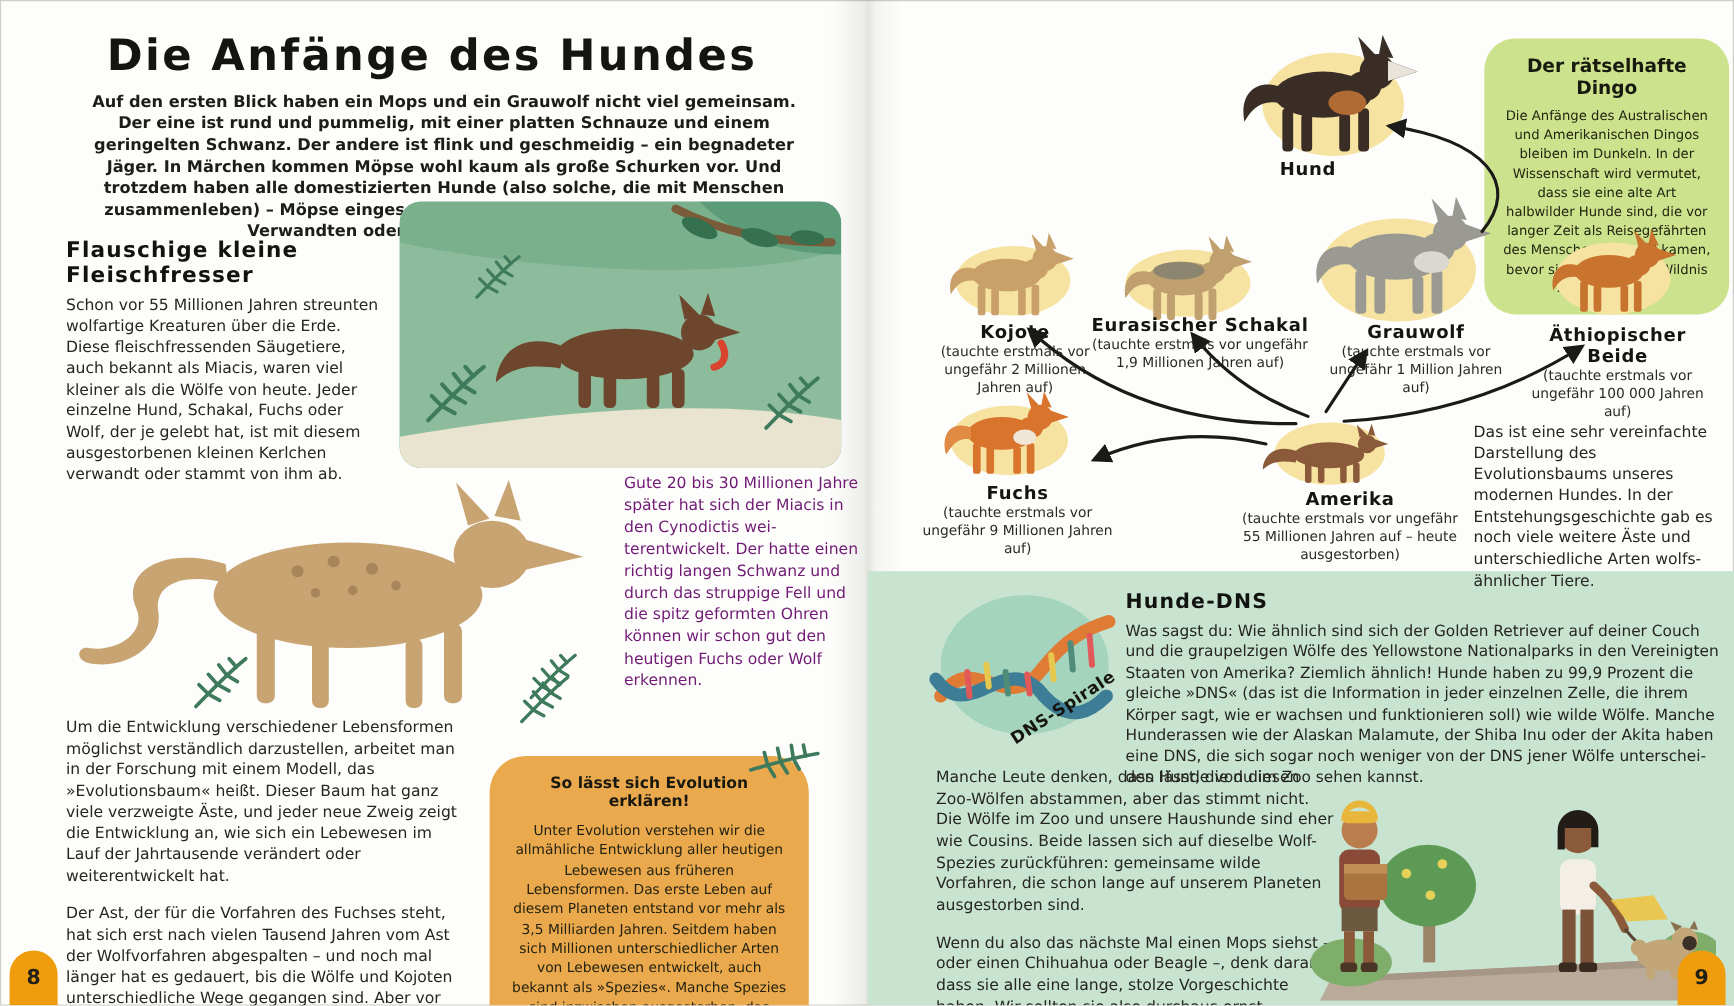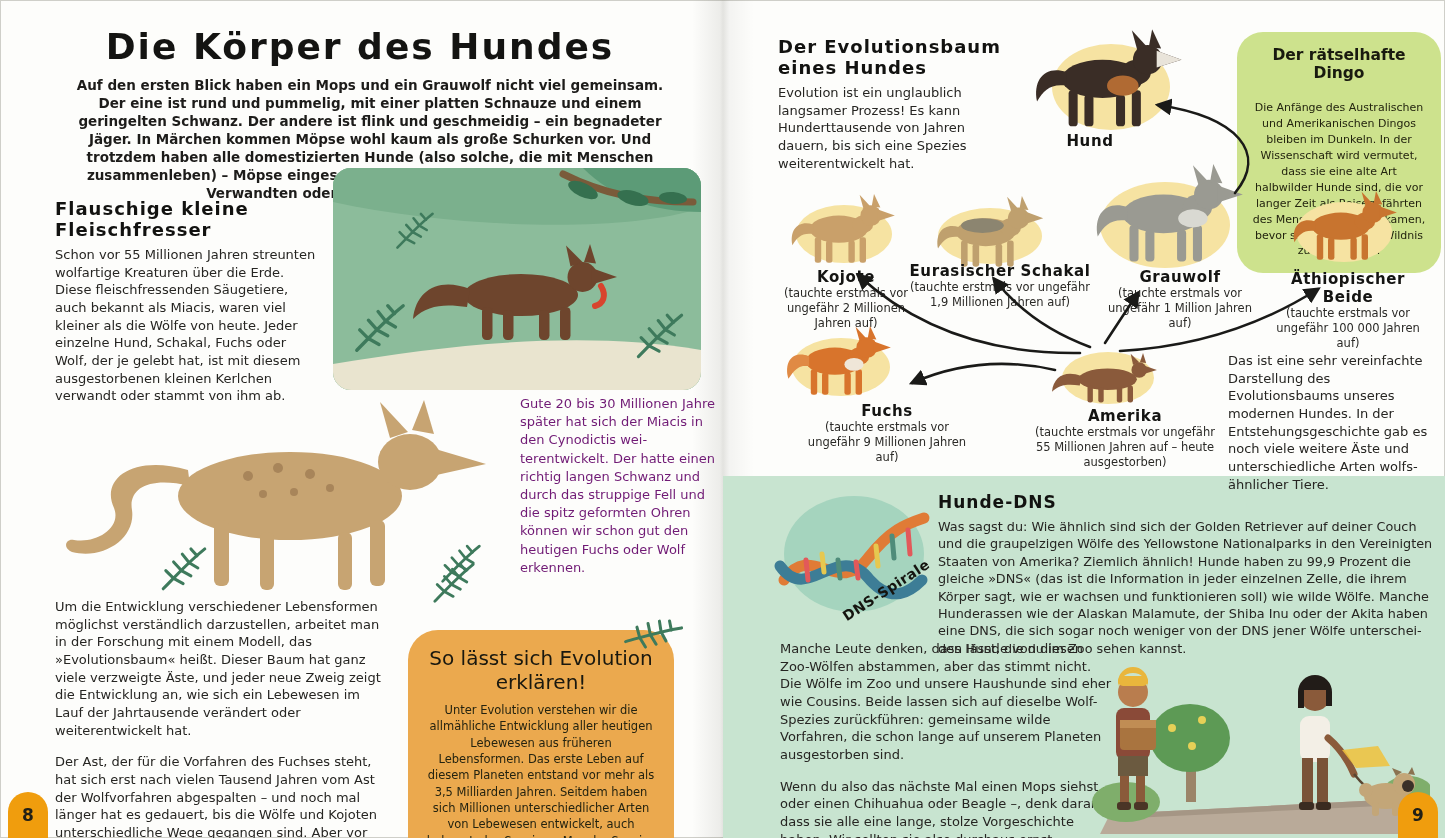--- a/index.html
+++ b/index.html
@@ -14,24 +14,24 @@
   .intro{font-size:13.5px;line-height:1.34;text-align:center;font-weight:600;color:#1d1c1a;}
   .sec-head{font-size:18px;font-weight:900;letter-spacing:1px;color:#121210;margin:0 0 6px 0;}
   .body-txt{font-size:13px;line-height:1.36;color:#262522;}
   .body-txt p{margin:0 0 14px 0;}
   .caption-right{font-size:13px;line-height:1.4;text-align:left;color:#701a75;}
   .node-name{font-size:15px;font-weight:900;letter-spacing:0.6px;text-align:center;color:#141412;}
   .node-caption{font-size:11.5px;line-height:1.3;text-align:center;color:#2a2926;}
   .blob{border-radius:50%;background:#f6e3a2;}
   .round-box{border-radius:30px;}
   .orange-box{background:#eba94e;padding:16px 18px;}
-  .orange-box .bx-head{font-size:20px;font-weight:400;text-align:center;margin:0 0 8px 0;color:#19180f;}
+  .orange-box .bx-head{font-size:13px;font-weight:700;text-align:center;margin:0 0 8px 0;color:#19180f;}
   .orange-box .bx-body{font-size:11.5px;line-height:1.42;text-align:center;color:#242310;}
   .green-bubble{background:#cde28d;border-radius:26px;padding:14px 14px;}
-  .green-bubble .bx-head{font-size:15.5px;font-weight:800;text-align:center;margin:0 0 18px 0;color:#191a0f;}
+  .green-bubble .bx-head{font-size:15.5px;font-weight:800;text-align:center;margin:0 0 7px 0;color:#191a0f;}
   .green-bubble .bx-body{font-size:11px;line-height:1.45;text-align:center;color:#23240f;}
   .page-tab{width:40px;height:46px;background:#f09d0d;border-radius:20px 20px 0 0;
             display:flex;align-items:center;justify-content:center;font-size:17px;font-weight:700;color:#222016;}
   .framed{border-radius:18px;overflow:hidden;}
   .dns-label{font-size:14px;font-weight:900;letter-spacing:0.5px;color:#15140f;transform:rotate(-33deg);}
   svg{display:block;}
 </style>
 </head>
 <body>
 
@@ -77,21 +77,21 @@
     <marker id="ah" viewBox="0 0 10 10" refX="8" refY="5" markerWidth="6.5" markerHeight="6.5" orient="auto-start-reverse">
       <path d="M0,0 L10,5 L0,10 z" fill="#1a1a18"></path>
     </marker>
   </defs>
 </svg>
 
 <div id="spread">
   <div class="abs spine"></div>
   <div class="abs mint-panel"></div>
 
-  <h1 class="abs title" style="left:60px;top:26px;width:600px;">Die Körper des Hundes</h1>
+  <h1 class="abs title" style="left:60px;top:26px;width:600px;">Die Anfänge des Hundes</h1>
 
   <div class="abs intro" style="left:70px;top:76px;width:600px;">Auf den ersten Blick haben ein Mops und ein Grauwolf nicht viel gemeinsam. Der eine ist rund und pummelig, mit einer platten Schnauze und einem geringelten Schwanz. Der andere ist flink und ge­schmeidig – ein begnadeter Jäger. In Märchen kommen Möpse wohl kaum als große Schurken vor. Und trotzdem haben alle domestizierten Hunde (also solche, die mit Menschen zusammenleben) – Möpse eingeschlossen – einen gemeinsamen entfernen Verwandten oder Vorfahren: den Grauwolf.</div>
 
   <div class="abs" style="left:55px;top:198px;width:262px;">
     <div class="sec-head">Flauschige kleine Fleischfresser</div>
     <div class="body-txt">Schon vor 55 Millionen Jahren streunten wolf­artige Kreaturen über die Erde. Diese fleisch­fressenden Säugetiere, auch bekannt als Miacis, waren viel kleiner als die Wölfe von heute. Jeder einzelne Hund, Schakal, Fuchs oder Wolf, der je gelebt hat, ist mit diesem ausgestorbenen kleinen Kerlchen verwandt oder stammt von ihm ab.</div>
   </div>
 
   <div class="abs framed" style="left:333px;top:168px;width:368px;height:222px;background:#8cbc9b;">
     <svg width="368" height="222" viewBox="0 0 368 222">
@@ -155,24 +155,20 @@
   <div class="abs round-box orange-box" style="left:408px;top:630px;width:230px;">
     <div class="bx-head">So lässt sich Evolution erklären!</div>
     <div class="bx-body">Unter Evolution verstehen wir die allmähliche Entwicklung aller heutigen Lebewesen aus früheren Lebensformen. Das erste Leben auf diesem Planeten entstand vor mehr als 3,5 Milliarden Jahren. Seitdem haben sich Millionen unterschiedlicher Arten von Lebewesen entwickelt, auch bekannt als »Spezies«. Manche Spezies sind inzwischen ausgestorben, das bedeutet, es gibt sie nicht mehr auf der Erde.</div>
   </div>
   <svg class="abs" style="left:628px;top:608px;transform:rotate(30deg);" width="52" height="52" viewBox="0 0 60 60">
       <use href="#fern" width="60" height="60"></use>
     </svg>
 
   <div class="abs page-tab" style="left:8px;top:792px;">8</div>
 
-  <div class="abs" style="left:778px;top:36px;width:240px;">
-    <div class="sec-head">Der Evolutionsbaum eines Hundes</div>
-    <div class="body-txt" style="width:212px;">Evolution ist ein unglaublich langsamer Prozess! Es kann Hunderttausende von Jahren dauern, bis sich eine Spezies weiterentwickelt hat.</div>
-  </div>
 
   <div class="abs green-bubble" style="left:1237px;top:32px;width:176px;">
     <div class="bx-head">Der rätselhafte Dingo</div>
     <div class="bx-body">Die Anfänge des Australischen und Amerikanischen Dingos bleiben im Dunkeln. In der Wissenschaft wird vermutet, dass sie eine alte Art halbwilder Hunde sind, die vor langer Zeit als Reisegefährten des Menschen ins Land kamen, bevor sie wieder in die Wildnis zurückkehrten.</div>
   </div>
 
   <div class="abs blob" style="left:1052px;top:44px;width:118px;height:86px;"></div>
   <svg class="abs" style="left:1028px;top:26px;" width="158" height="108" viewBox="0 0 140 90">
       <g fill="#3a2d26">
         <use href="#canid" width="140" height="90"></use>
@@ -231,21 +227,21 @@
   </div>
 
   <div class="abs blob" style="left:792px;top:338px;width:98px;height:58px;"></div>
   <svg class="abs" style="left:782px;top:326px;" width="112" height="72" viewBox="0 0 140 90">
       <g fill="#d8742c">
         <use href="#canid" width="140" height="90"></use>
       </g>
        <path d="M34,38 C14,30 2,44 8,66 C16,54 22,48 34,50 Z" fill="#e08a44"></path>
       <ellipse cx="90" cy="48" rx="12" ry="8" fill="#efe6d8"></ellipse>
     </svg>
-  <div class="abs" style="left:807px;top:402px;width:160px;">
+  <div class="abs" style="left:768px;top:402px;width:160px;">
     <div class="node-name">Fuchs</div>
     <div class="node-caption">(tauchte erstmals vor unge­fähr 9 Millionen Jahren auf)</div>
   </div>
 
   <div class="abs blob" style="left:1062px;top:352px;width:92px;height:52px;"></div>
   <svg class="abs" style="left:1052px;top:348px;" width="108" height="58" viewBox="0 0 140 70">
       <g fill="#8a5a3b">
         <use href="#mustelid" width="140" height="70"></use>
       </g>
     </svg>

